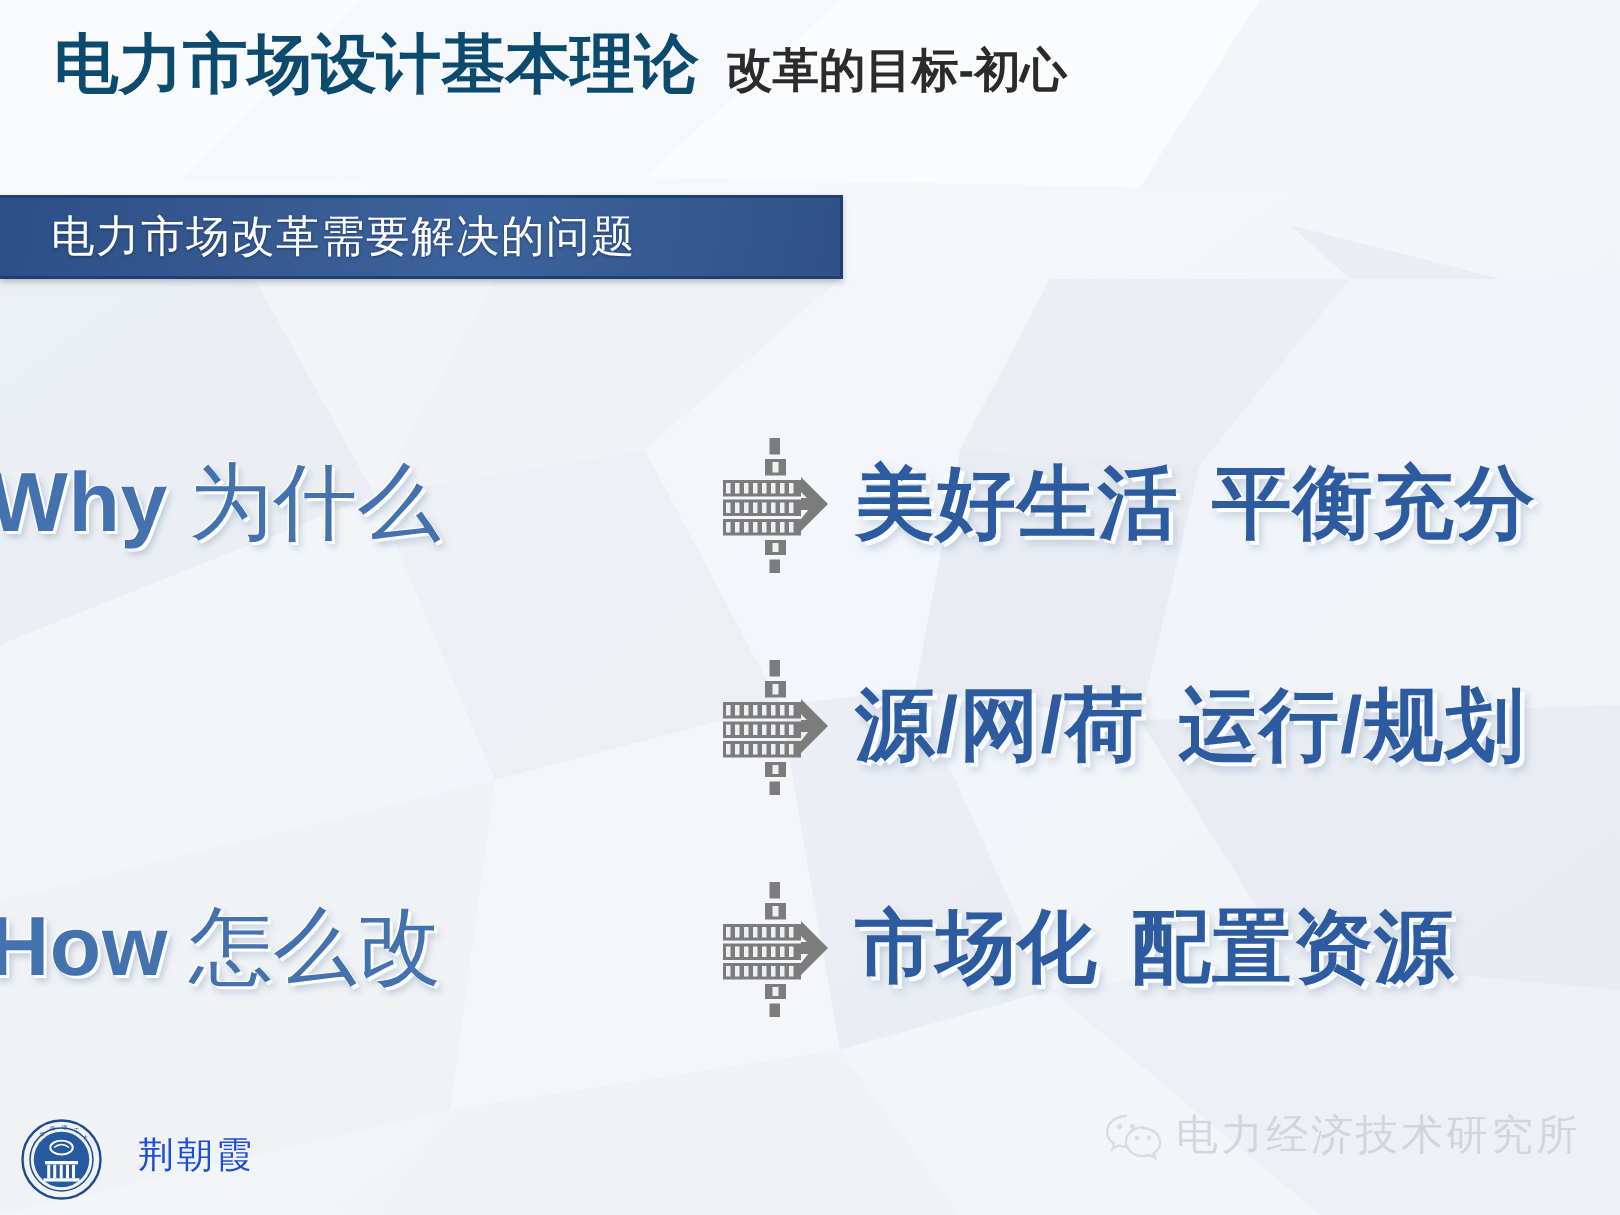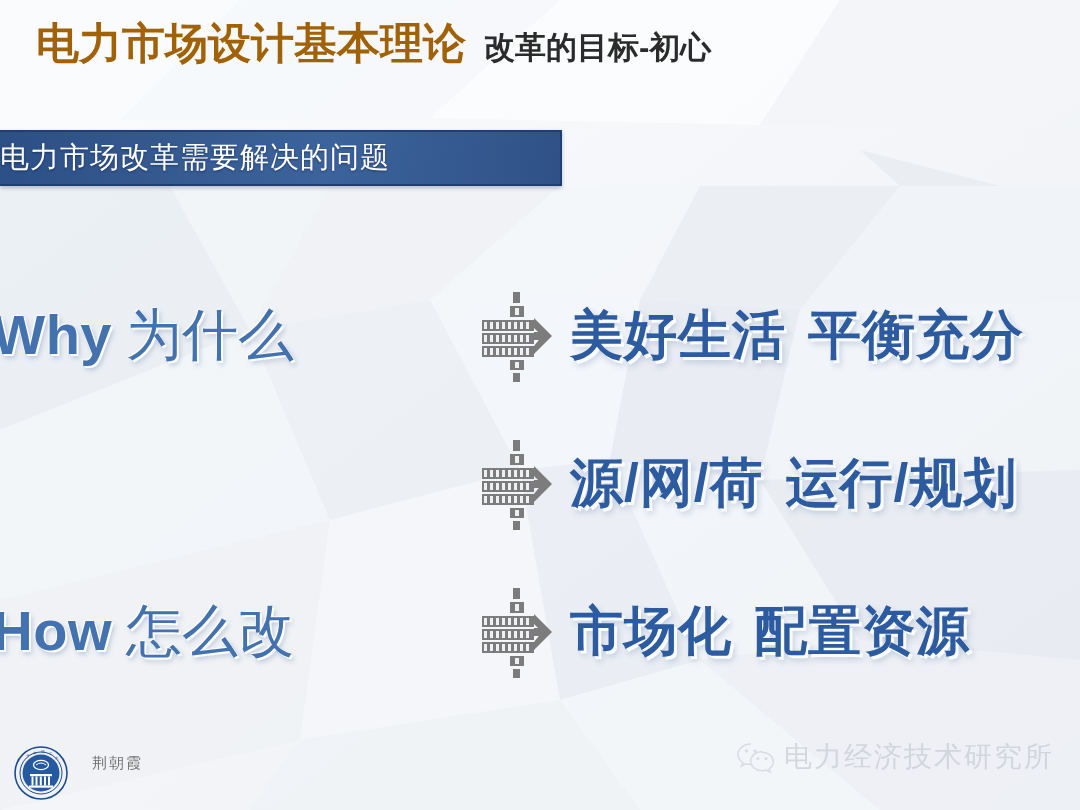--- a/index.html
+++ b/index.html
@@ -36,21 +36,21 @@
     top: 22px;
     z-index: 5;
     display: flex;
     align-items: baseline;
     gap: 18px;
     white-space: nowrap;
   }
   .title-main {
     font-size: 43px;
     font-weight: bold;
-    color: #a16207;
+    color: #0c4a6e;
     letter-spacing: 0px;
     line-height: 1;
     text-shadow: 0 1px 0 rgba(255,255,255,0.6);
   }
   .title-sub {
     font-size: 31px;
     font-weight: bold;
     color: #2b2b2b;
     line-height: 1;
   }
@@ -67,20 +67,21 @@
     border: 2px solid #1e3f72;
     border-left: none;
     box-shadow: 0 2px 4px rgba(40,60,95,0.30);
     display: flex;
     align-items: center;
   }
   .banner-label {
     color: #ffffff;
     font-size: 29px;
     font-weight: 500;
+    padding-left: 34px;
     letter-spacing: 1px;
     text-shadow: 0 1px 2px rgba(10,25,55,0.5);
   }
 
   
   .rows {
     position: absolute;
     left: 0;
     top: 262px;
     width: 896px;
@@ -166,22 +167,22 @@
   .uni-en {
     margin-top: 5px;
     font-family: "Liberation Serif", "DejaVu Serif", serif;
     font-size: 11.5px;
     font-weight: bold;
     color: #16396f;
     letter-spacing: 0.2px;
   }
   .presenter {
     font-family: "Liberation Serif", "DejaVu Serif", serif;
-    font-size: 15px;
-    color: #737373;
+    font-size: 24px;
+    color: #1d4ed8;
     margin-left: 14px;
     align-self: flex-start;
     margin-top: 8px;
     letter-spacing: 2px;
   }
 
   
   .footer-right {
     position: absolute;
     right: 26px;

